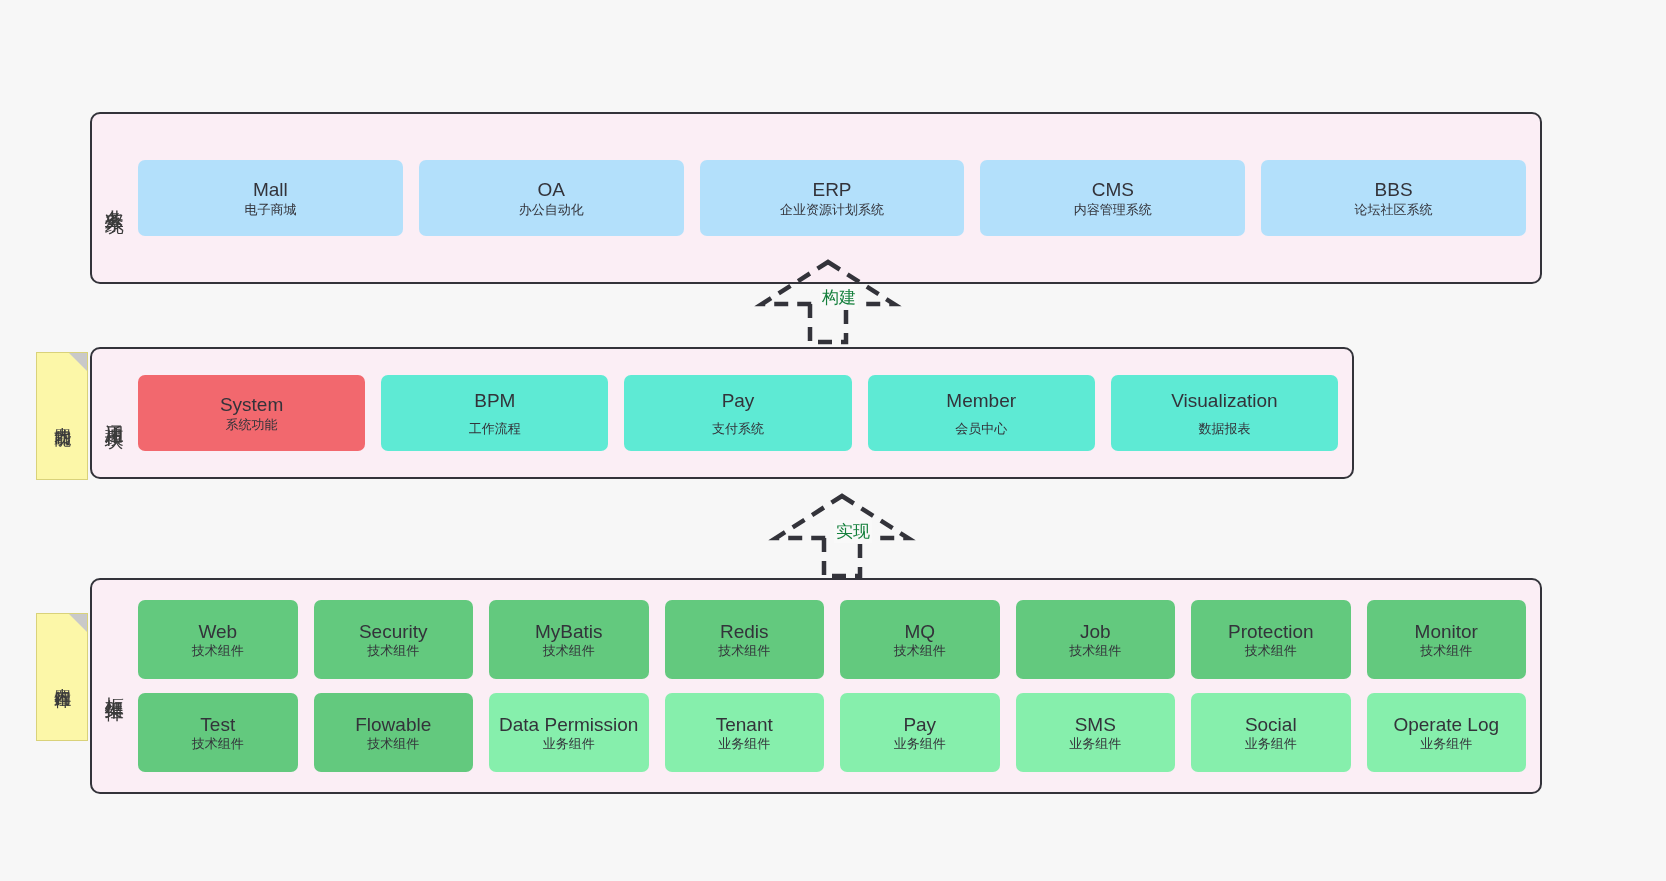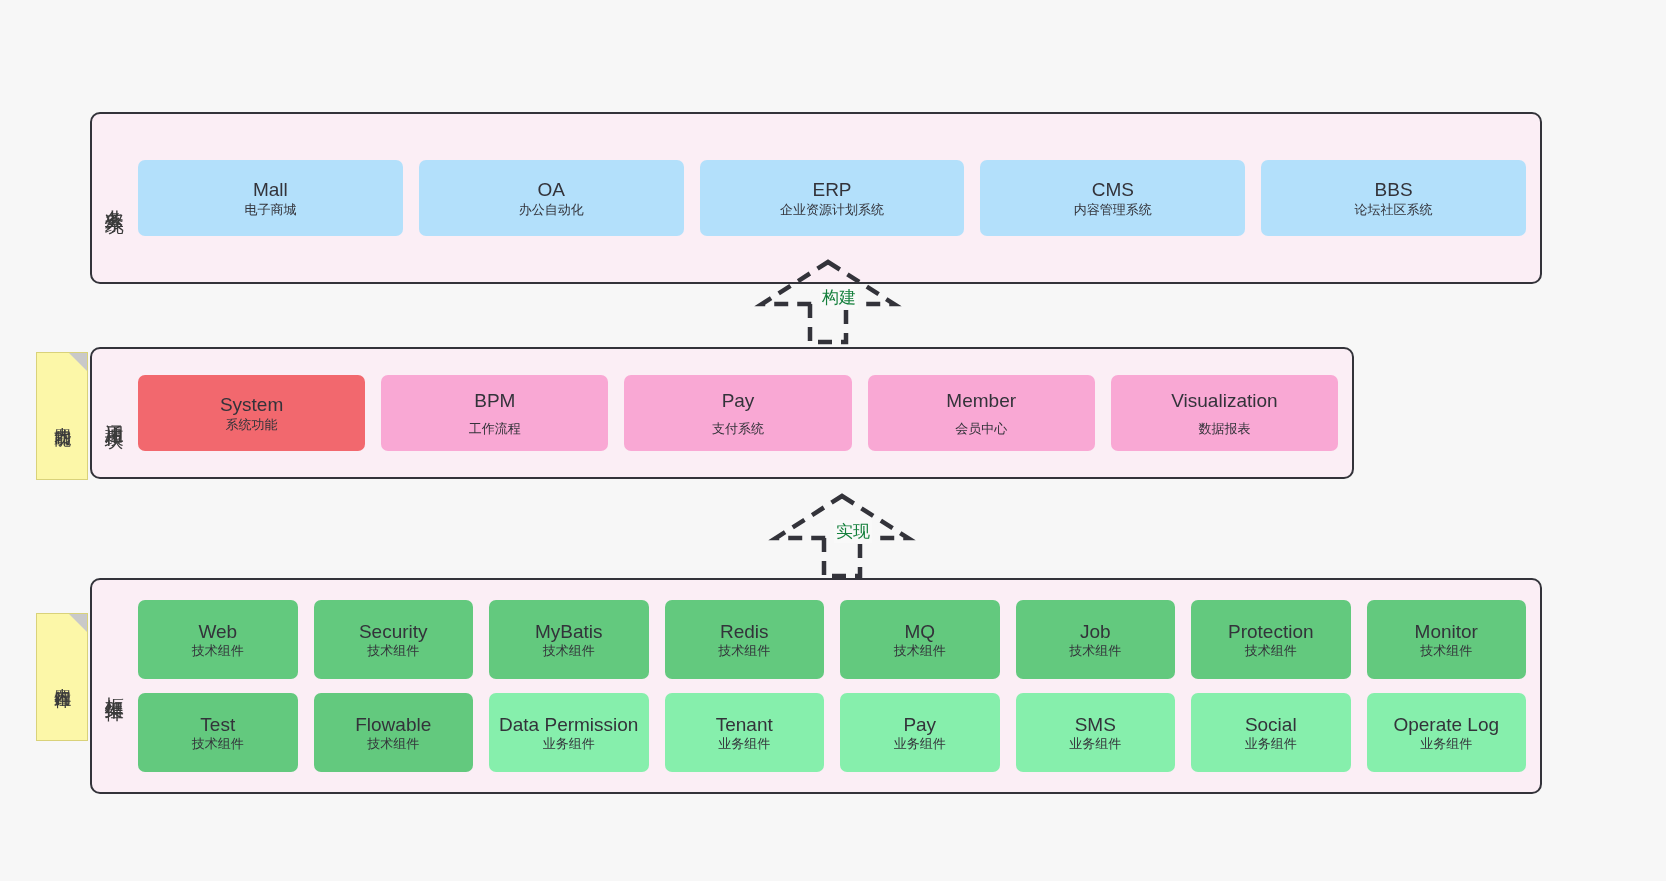--- a/index.html
+++ b/index.html
@@ -63,21 +63,21 @@
     text-align:center;
     box-sizing:border-box;
     padding:6px 4px;
     line-height:1.22;
   }
   .box .t{font-size:19px;color:#33333a;}
   .box .s{font-size:13px;color:#33333a;}
 
   .c-blue      {background:#b3e0fb;}
   .c-red       {background:#f2686e;}
-  .c-pink      {background:#f9a8d4;gap:8px;}
+  .c-pink      {background:#5eead4;gap:8px;}
   .c-green     {background:#63c97e;}
   .c-lightgreen{background:#86efac;}
 
   
   #layer-business{left:90px;  top:112px; width:1452px; height:172px;}
   #layer-business .box{height:76px;}
 
   #layer-common{left:90px;  top:347px; width:1264px; height:132px;}
   #layer-common .box{height:76px;}
 

